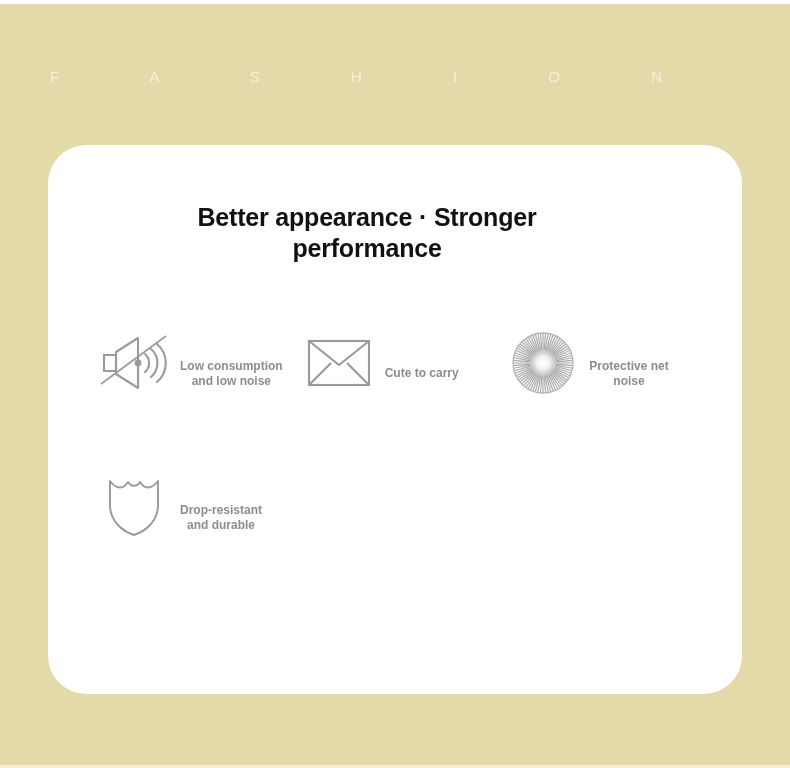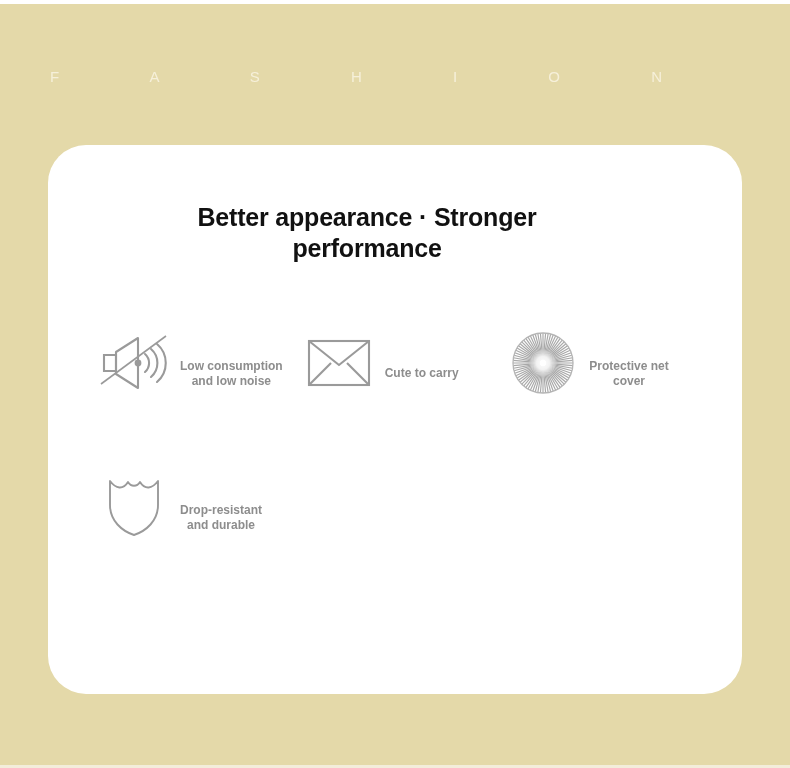--- a/index.html
+++ b/index.html
@@ -246,21 +246,21 @@
                 <line x1="35.29" y1="30.80" x2="60.19" y2="21.74"></line>
                 <line x1="35.38" y1="31.09" x2="60.98" y2="24.24"></line>
                 <line x1="35.45" y1="31.39" x2="61.54" y2="26.79"></line>
                 <line x1="35.49" y1="31.69" x2="61.89" y2="29.39"></line>
               </g>
             <circle cx="32" cy="32" r="30" fill="url(#fadeCenter)" stroke="none"></circle>
             <circle cx="32" cy="32" r="30" fill="none" stroke="#b5b5b5" stroke-width="1.3"></circle>
           </svg>
         </div>
         <div class="cell-label">Protective net
-cover</div>
+noise</div>
       </div>
 
 
       <div class="cell">
         <div class="icon-box">
           <svg width="56" height="60" viewBox="0 0 56 60" fill="none" stroke="#9a9a9a" stroke-width="1.9">
             <path d="M4 4 C10 12 17 13 22 5 C25 10 31 10 34 5 C39 13 46 12 52 4
                      L52 28 C52 44 40 54 28 58 C16 54 4 44 4 28 Z" stroke-linejoin="round"></path>
           </svg>
         </div>

